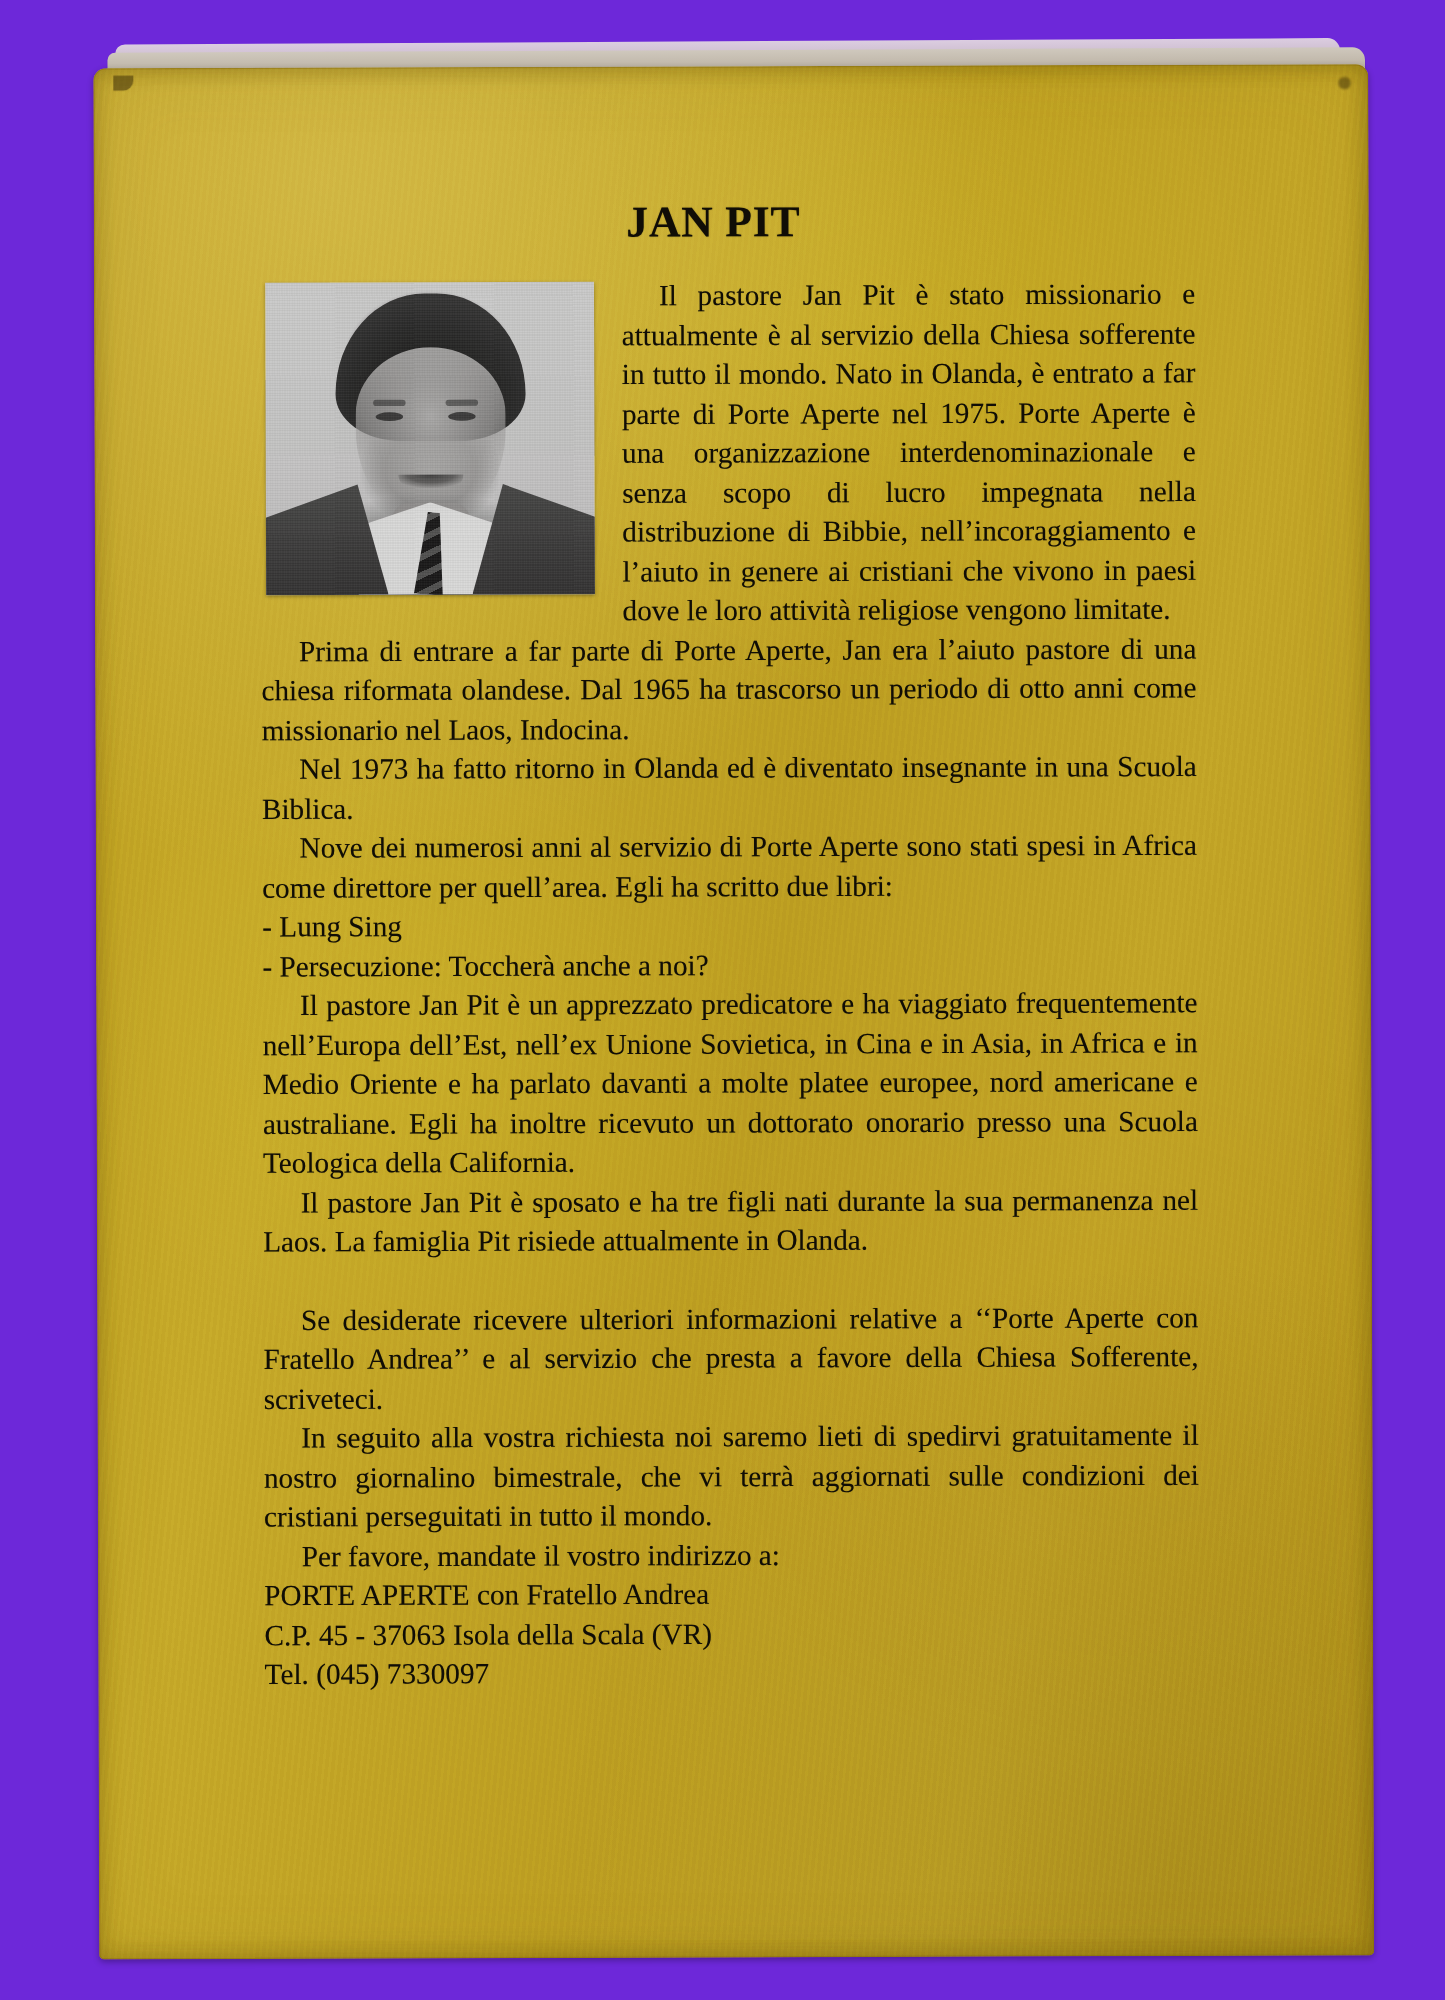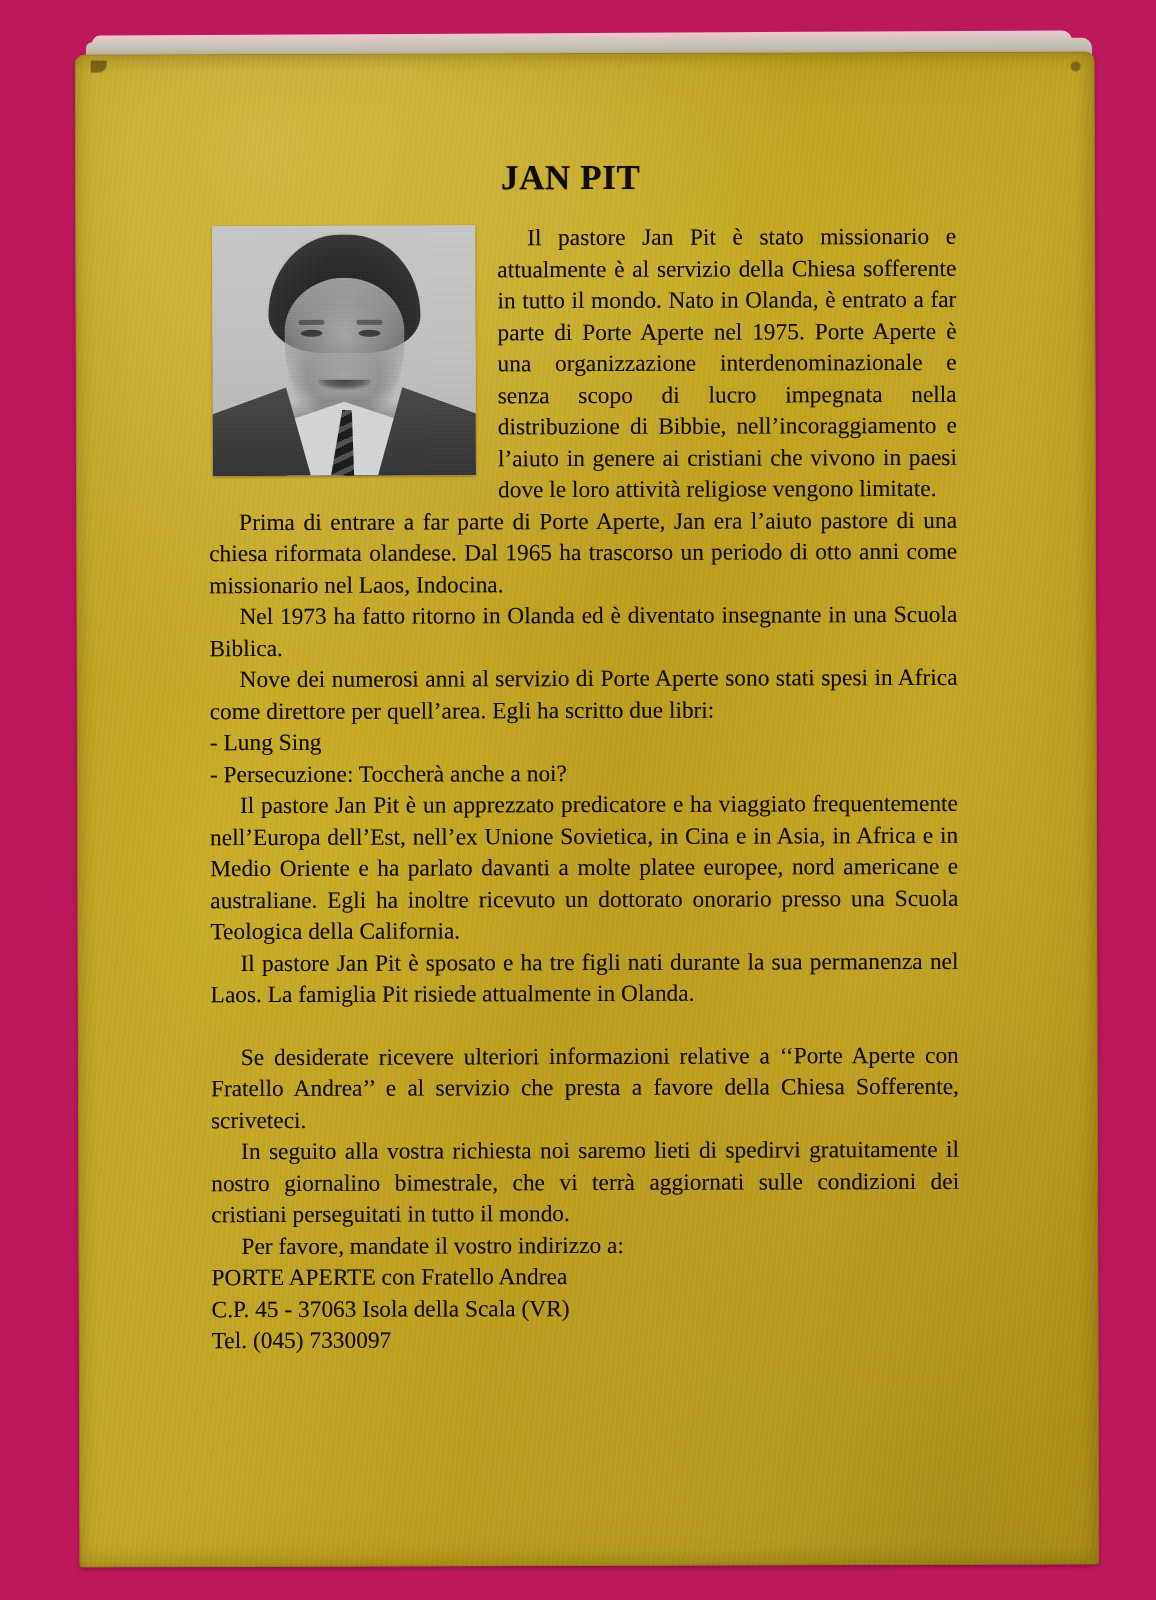--- a/index.html
+++ b/index.html
@@ -13,21 +13,21 @@
     height: 1600px;
     overflow: hidden;
     font-family: "Liberation Serif", "DejaVu Serif", serif;
   }
 
   
   #scene {
     position: relative;
     width: 1156px;
     height: 1600px;
-    background: #be185d;
+    background: #6d28d9;
   }
 
   
   .page-edge {
     position: absolute;
     left: 86px;
     top: 40px;
     width: 1006px;
     height: 26px;
     background: linear-gradient(180deg, #cfc8bd 0%, #bdb4a6 55%, #a79d8d 100%);

